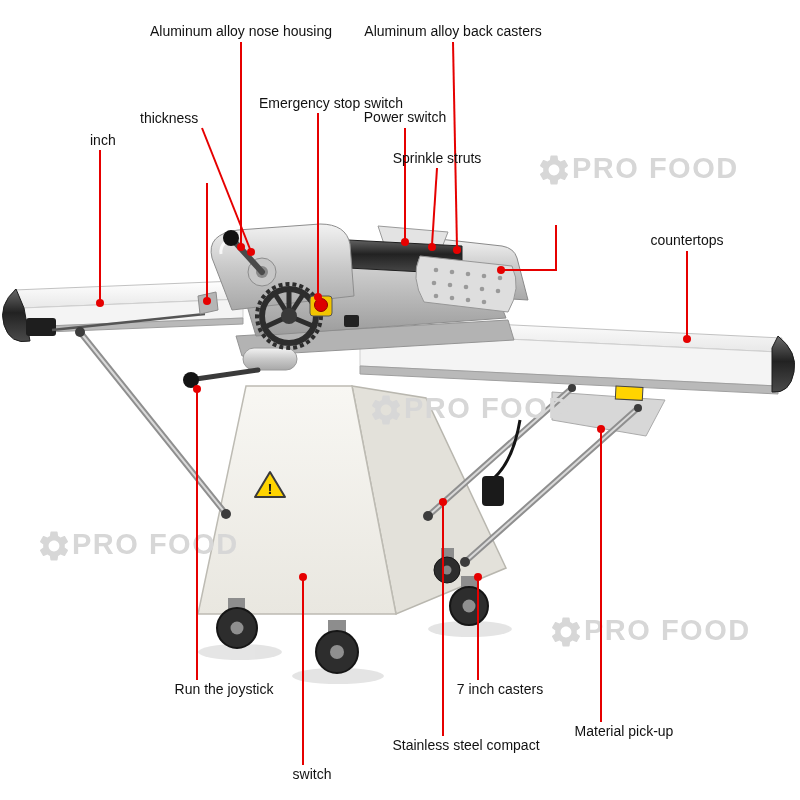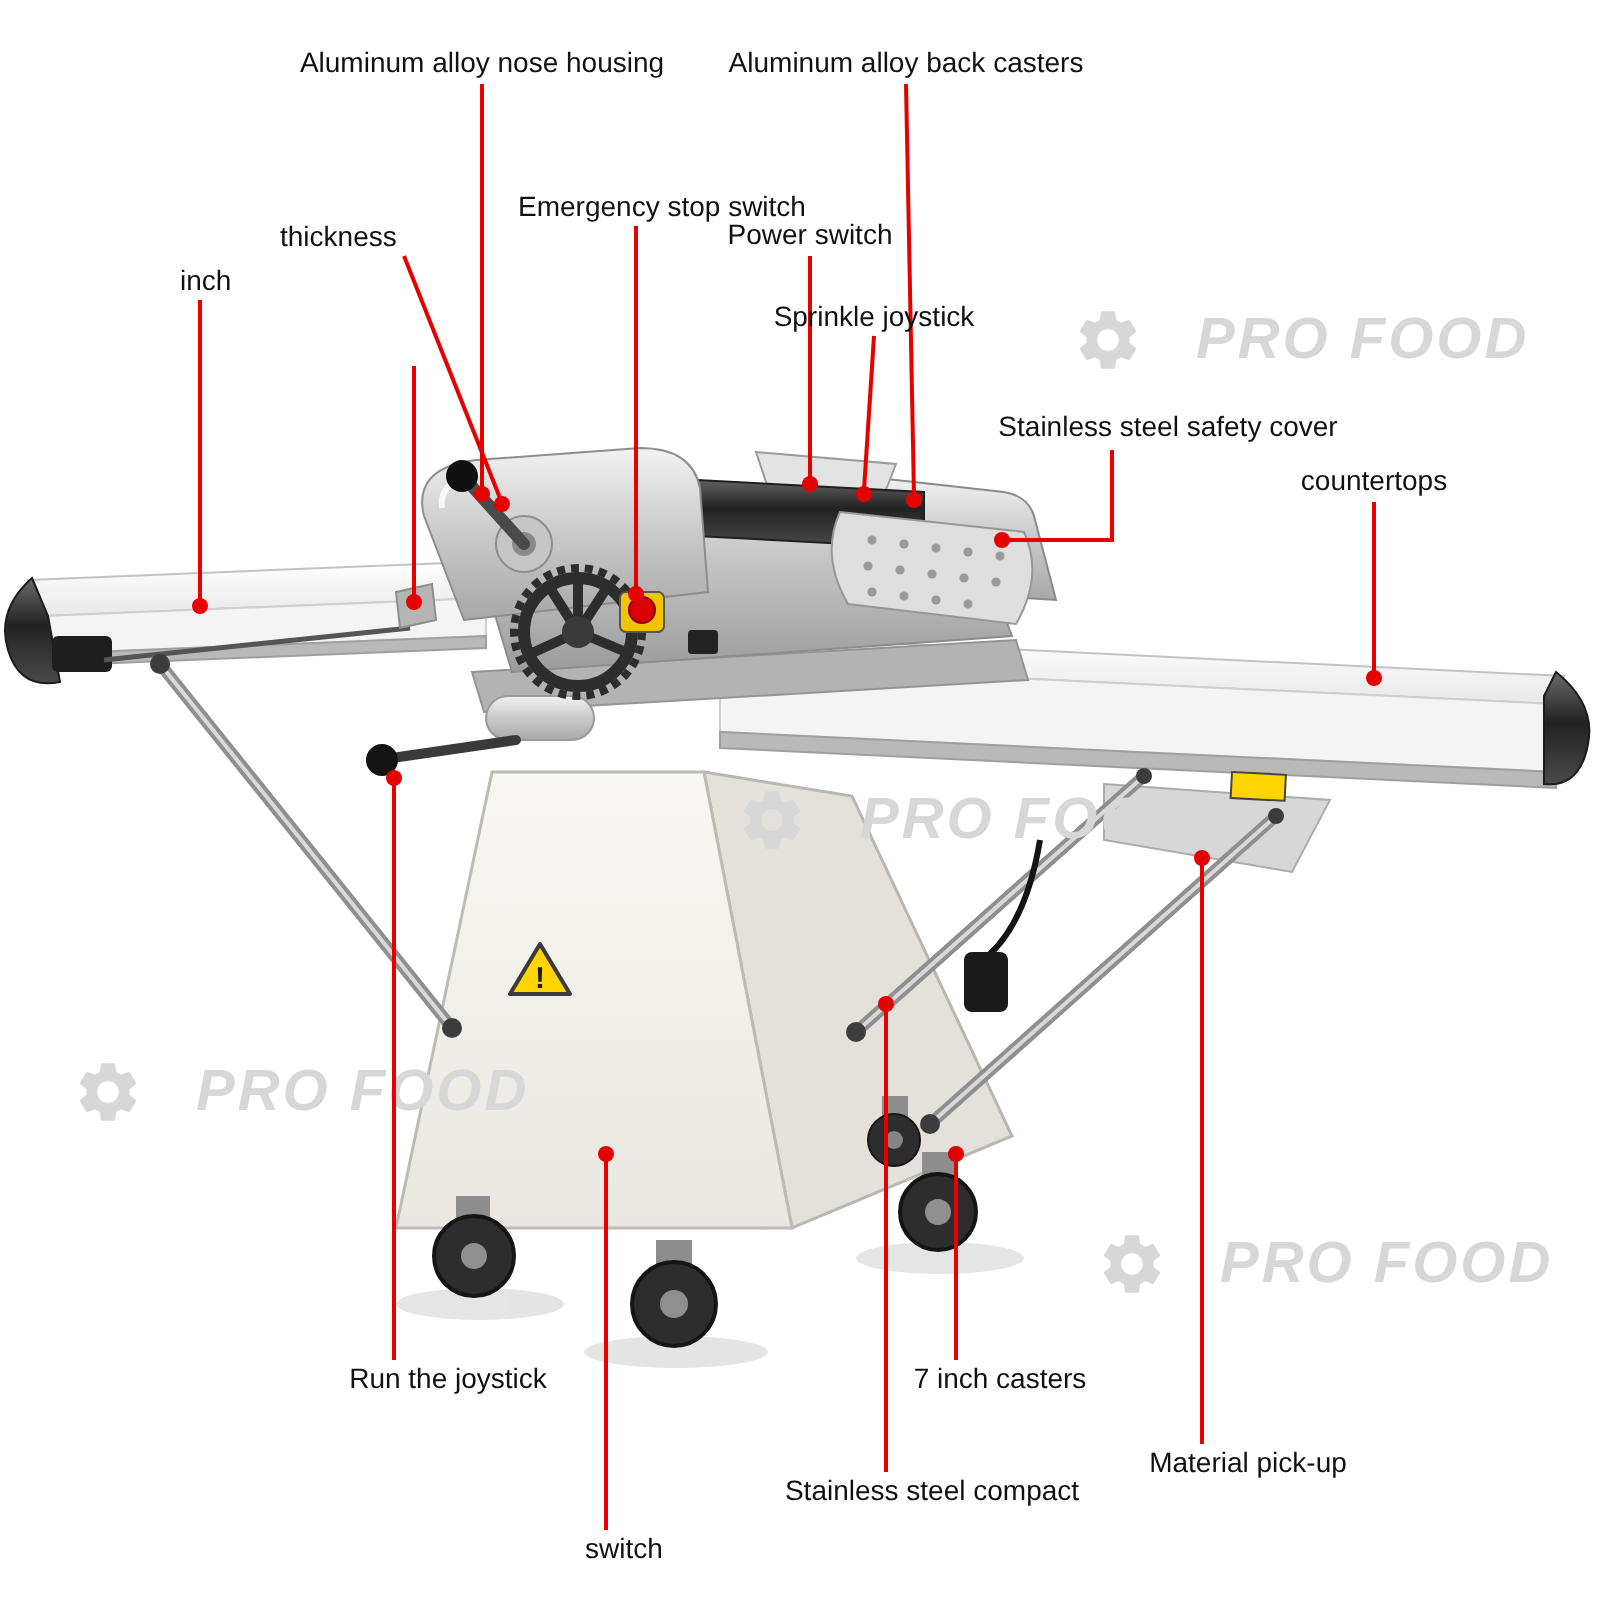--- a/index.html
+++ b/index.html
@@ -16,23 +16,23 @@
     font-size:14px;
     line-height:17px;
     color:var(--label-text);
     white-space:nowrap;
     text-align:center;
   }
   .label.centered{transform:translateX(-50%);}
   .label.wrap{white-space:normal;width:84px;}
   .watermark{
     position:absolute;
-    display:flex;align-items:center;gap:26px;
+    display:flex;gap:0;
     color:var(--watermark);
-    font-weight:700;font-style:italic;
+    font-weight:700;
     font-size:29px;letter-spacing:1.5px;white-space:nowrap;
     user-select:none;
   }
   .watermark svg{width:36px;height:36px;fill:currentColor;flex:0 0 auto;}
   .leader-line{stroke:var(--leader-line);stroke-width:2;fill:none;}
   .leader-dot{fill:var(--leader-line);}
   #leaders{pointer-events:none;}
 </style>
 </head>
 <body>
@@ -285,22 +285,21 @@
         <circle class="leader-dot" cx="303" cy="577" r="4"></circle>
     </g>
   </svg>
 
   <div class="label centered" style="left:241px;top:23px">Aluminum alloy nose housing</div>
   <div class="label centered" style="left:453px;top:23px">Aluminum alloy back casters</div>
   <div class="label centered" style="left:331px;top:95px">Emergency stop switch</div>
   <div class="label centered" style="left:405px;top:109px">Power switch</div>
   <div class="label" style="left:140px;top:110px">thickness</div>
   <div class="label" style="left:90px;top:132px">inch</div>
-  <div class="label centered" style="left:437px;top:150px">Sprinkle joystick</div>
-  <div class="label centered" style="left:584px;top:205px">Stainless steel safety cover</div>
+  <div class="label centered" style="left:437px;top:150px">Sprinkle struts</div>
   <div class="label centered" style="left:687px;top:232px">countertops</div>
   <div class="label centered" style="left:224px;top:681px">Run the joystick</div>
   <div class="label centered" style="left:500px;top:681px">7 inch casters</div>
   <div class="label centered" style="left:466px;top:737px">Stainless steel compact</div>
   <div class="label centered" style="left:624px;top:723px">Material pick-up</div>
   <div class="label centered" style="left:312px;top:766px">switch</div>
 
 </div>
 
 </body></html>

